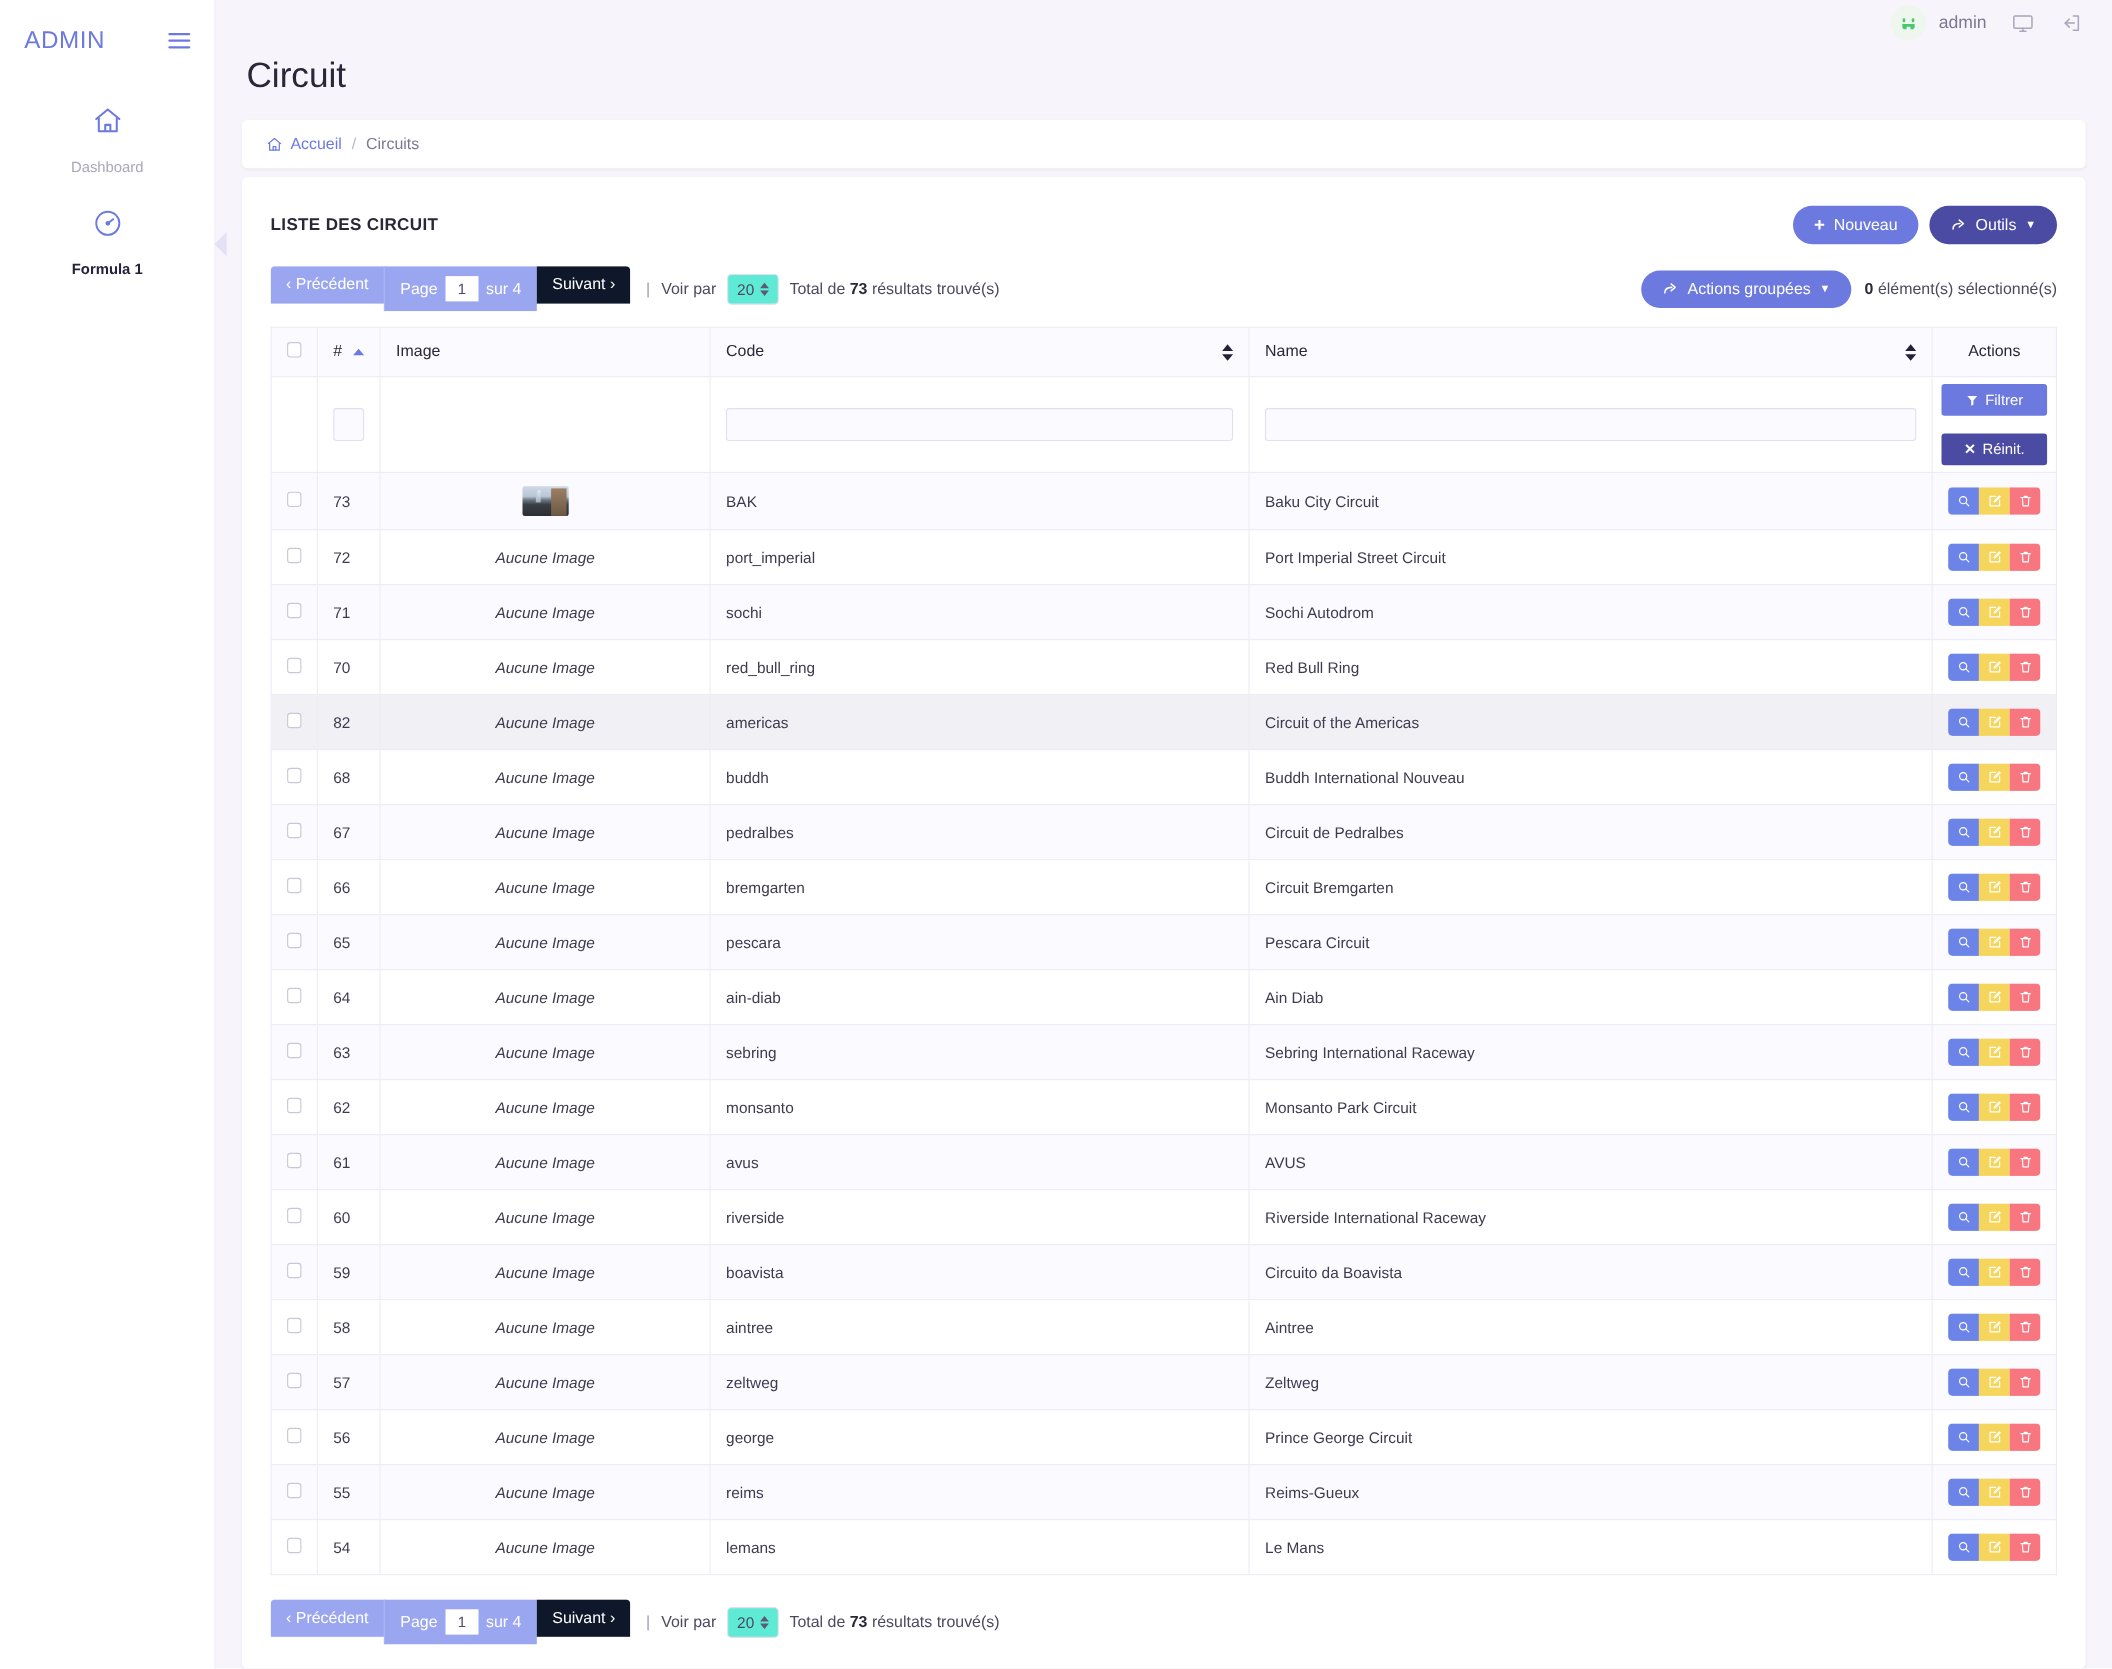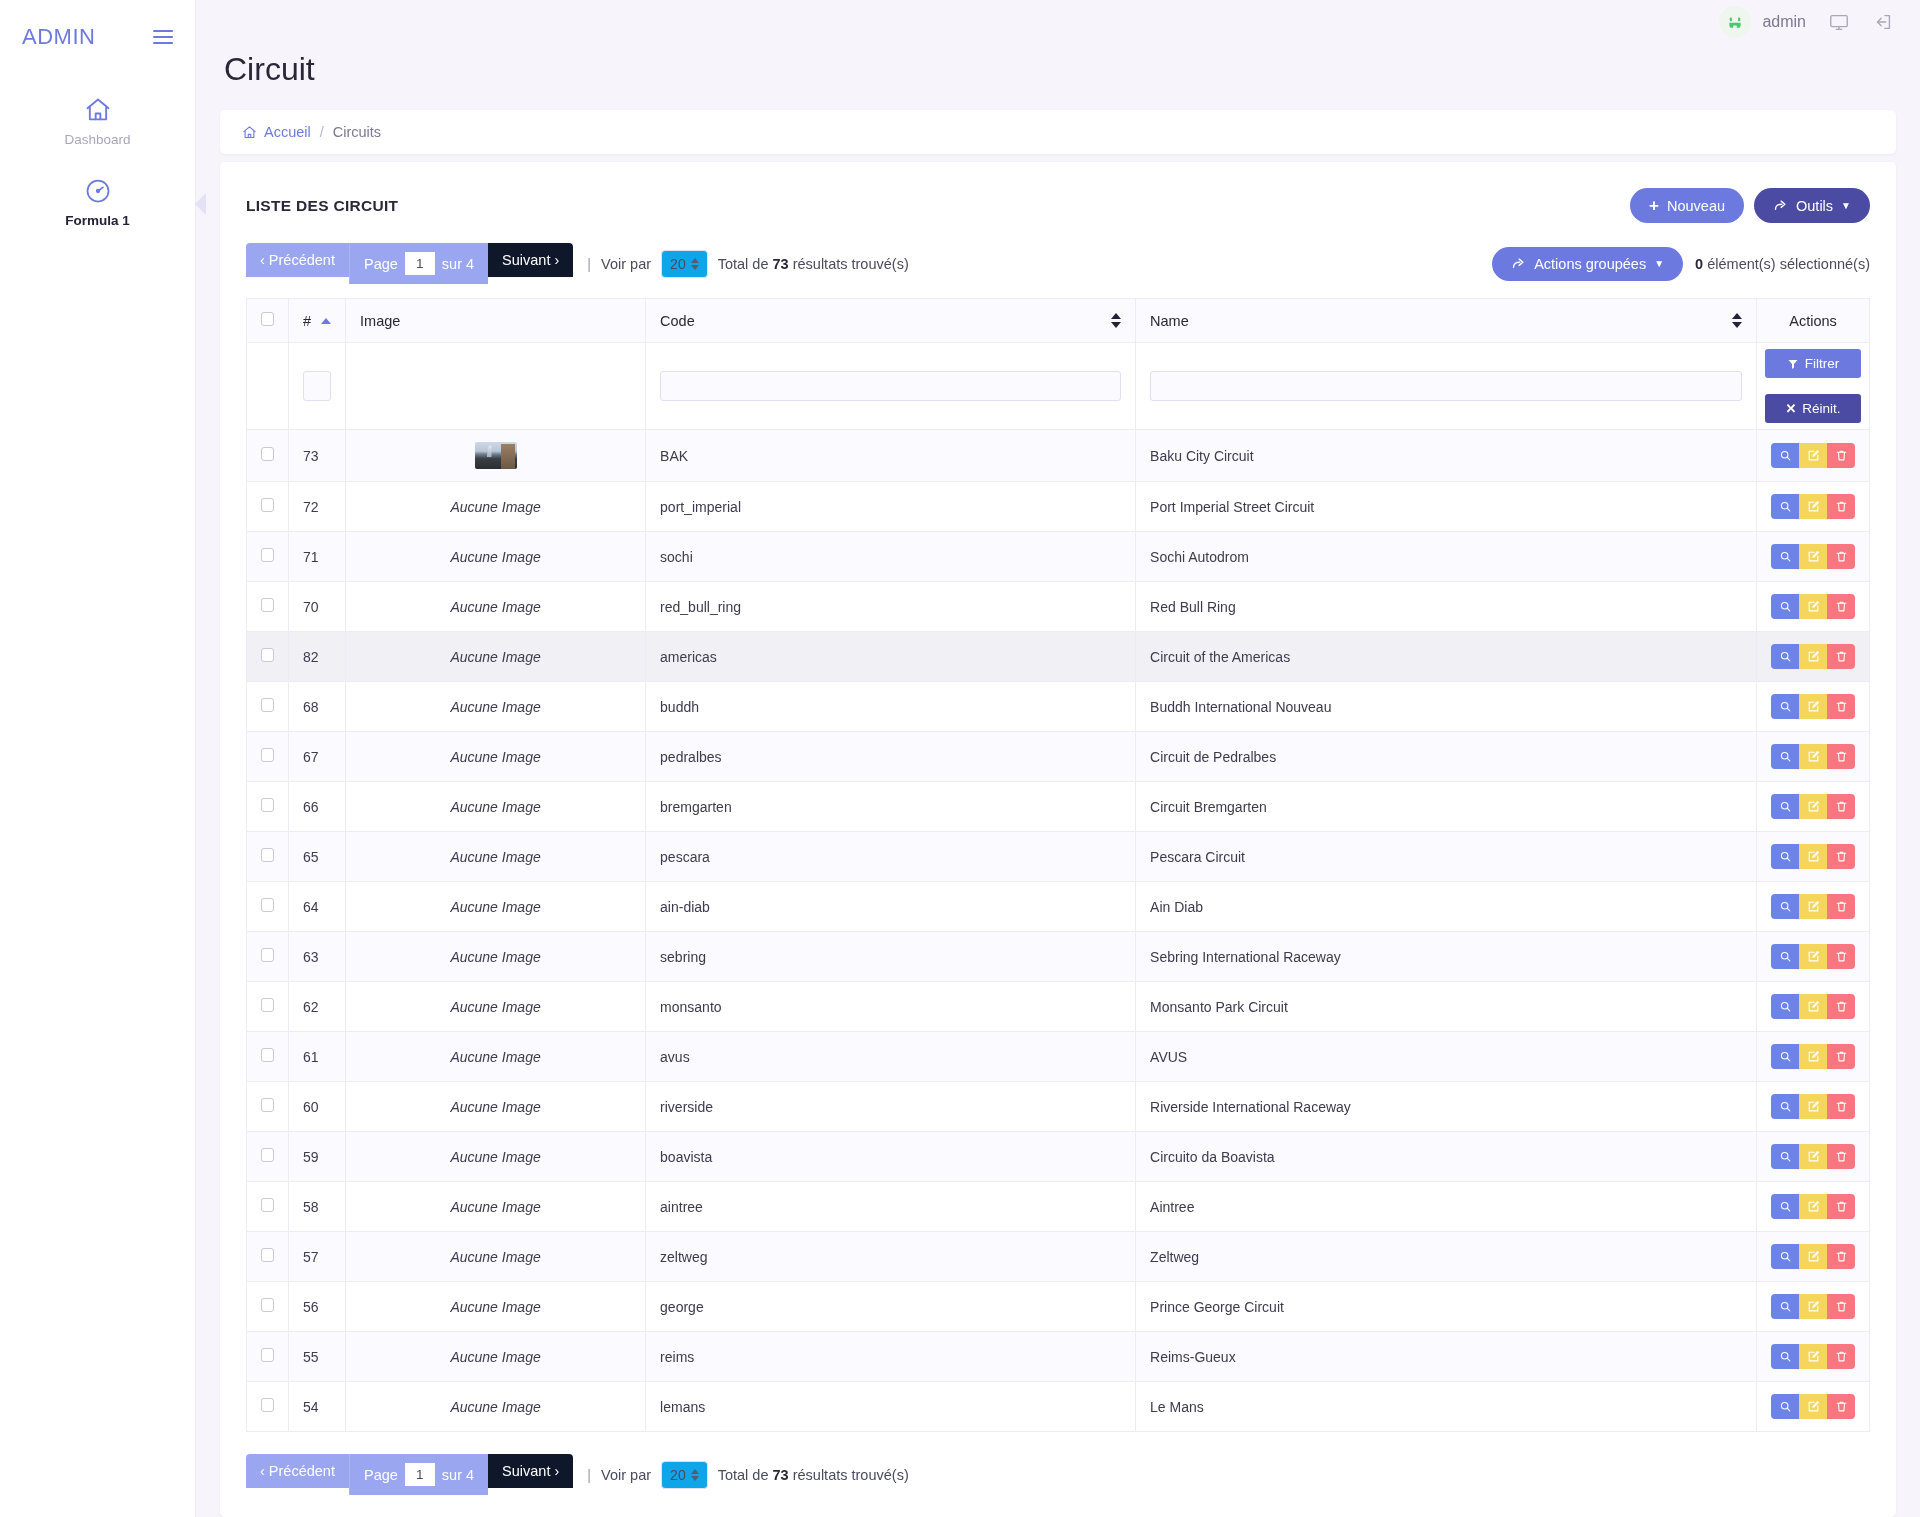--- a/index.html
+++ b/index.html
@@ -37,21 +37,21 @@
   }
   .nav { margin-top: 26px; }
   .nav-item {
     display: flex; flex-direction: column; align-items: center;
     padding: 14px 0 16px 0;
     cursor: pointer;
     position: relative;
   }
   .nav-icon { color: #6c7ae0; line-height: 0; }
   .nav-label {
-    margin-top: 8px; font-size: 13.5px; color: #a9a7bb;
+    margin-top: 20px; font-size: 13.5px; color: #a9a7bb;
   }
   .nav-item.active .nav-label { color: #25213b; font-weight: bold; }
   .nav-arrow {
     position: absolute; right: -11px; top: 50%; transform: translateY(-50%);
     width: 0; height: 0;
     border-top: 11px solid transparent;
     border-bottom: 11px solid transparent;
     border-right: 11px solid #e3e1f4;
   }
 
@@ -130,21 +130,21 @@
   .pg.next { background: #0f172a; }
   .pg-input {
     width: 30px; height: 23px; border: none; background: #fff;
     color: #4a4a6a; font-size: 13.5px; text-align: center;
     font-family: "Liberation Sans", sans-serif;
   }
   .voir { display: flex; align-items: center; gap: 10px; margin-left: 14px; font-size: 14.5px; color: #4b4a5e; }
   .voir-sep { color: #9e9cb0; }
   .num-box {
     display: flex; align-items: center; gap: 5px;
-    border: 1px solid #e2e0ef; background: #0ea5e9; border-radius: 4px;
+    border: 1px solid #e2e0ef; background: #5eead4; border-radius: 4px;
     padding: 5px 8px;
   }
   .num-box span { font-size: 14px; color: #4b4a5e; }
   .spin { display: flex; flex-direction: column; gap: 2px; cursor: pointer; }
   .spin i { width: 0; height: 0; border-left: 4px solid transparent; border-right: 4px solid transparent; }
   .spin .up { border-bottom: 5px solid #5b5a70; }
   .spin .dn { border-top: 5px solid #5b5a70; }
   .total { font-size: 14.5px; color: #4b4a5e; }
   .total b { color: #2b2738; }
   .grp-right { display: flex; align-items: center; gap: 12px; }

